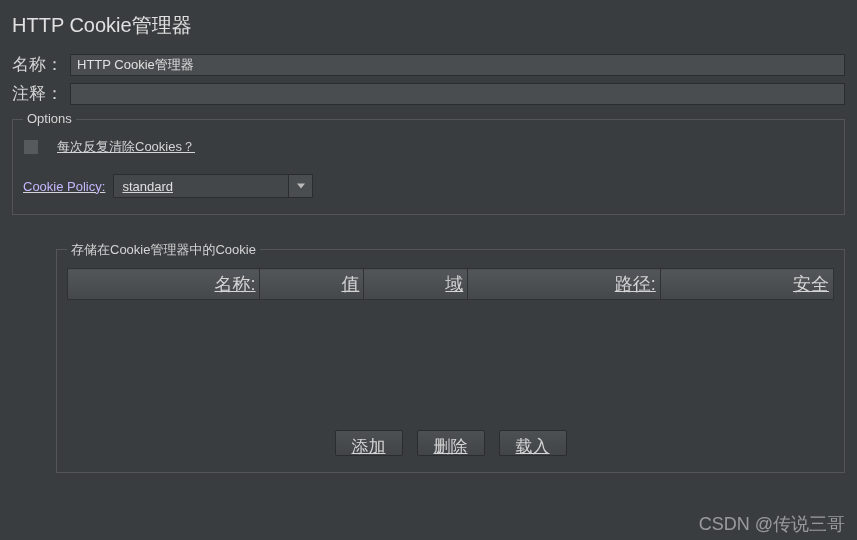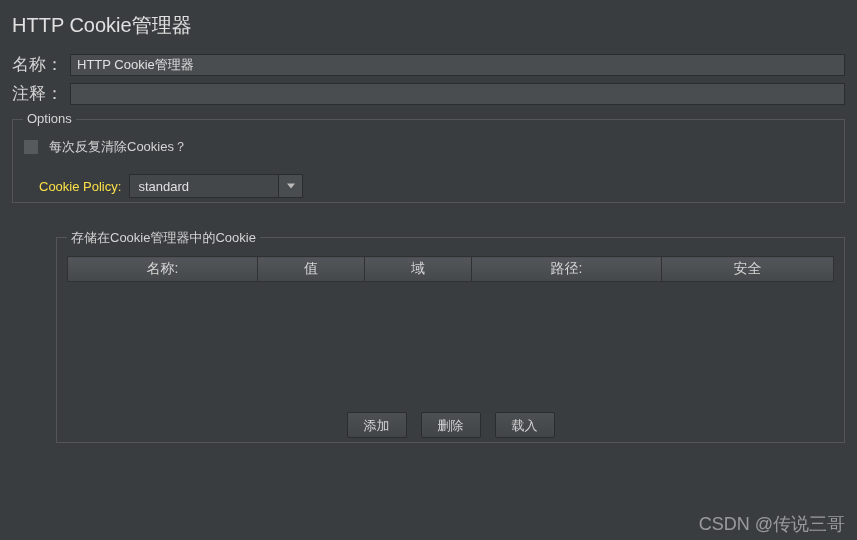--- a/index.html
+++ b/index.html
@@ -39,66 +39,67 @@
       border: 1px solid #2a2c2e;
       color: #e0e0e0;
       padding: 3px 6px;
       height: 22px;
       font-size: 13px;
       font-family: inherit;
     }
     .fieldset {
       border: 1px solid #555;
       margin-top: 14px;
-      padding: 12px 10px 4px;
+      padding: 12px 10px 16px;
       position: relative;
+      text-decoration: underline;
     }
     .fieldset > .legend {
       position: absolute;
       top: -9px;
       left: 10px;
       background: #3a3d3f;
       padding: 0 4px;
       color: #d4d4d4;
       font-size: 13px;
     }
     .checkbox-row {
       display: flex;
       align-items: center;
       margin-top: 6px;
       margin-bottom: 18px;
+      gap: 8px;
     }
     .checkbox {
       width: 16px;
       height: 16px;
       background: #565a5c;
       border: 1px solid #3a3d3f;
       margin-right: 10px;
       display: inline-block;
     }
     .policy-row {
       display: flex;
       align-items: center;
     }
     .policy-label {
       margin-right: 8px;
-      color: #fde047;
-      margin-left: 16px;
+      color: #c4b5fd;
     }
     .select {
       display: flex;
       align-items: stretch;
       height: 24px;
     }
     .select-value {
       background: #444749;
       border: 1px solid #2a2c2e;
       color: #e0e0e0;
       padding: 2px 8px;
-      width: 150px;
+      width: 176px;
       display: flex;
       align-items: center;
     }
     .select-arrow {
       width: 24px;
       background: #4a4d4f;
       border: 1px solid #2a2c2e;
       border-left: none;
       display: flex;
       align-items: center;
@@ -118,41 +119,41 @@
     }
     .table {
       width: 100%;
       border-collapse: collapse;
     }
     .table th {
       background: linear-gradient(#52565a, #45484b);
       border: 1px solid #2f3133;
       color: #d4d4d4;
       font-weight: normal;
-      font-size: 14px;
+      font-size: 18px;
       padding: 3px 4px;
-      text-align: center;
+      text-align: right;
       height: 22px;
     }
     .table-body-area {
       height: 112px;
       background: #3a3d3f;
     }
     .button-row {
       display: flex;
       justify-content: center;
       gap: 14px;
       margin-top: 18px;
     }
     .btn {
       background: linear-gradient(#4d5053, #424548);
       border: 1px solid #2a2c2e;
       color: #d4d4d4;
       padding: 4px 16px;
-      font-size: 13px;
+      font-size: 17px;
       font-family: inherit;
       cursor: pointer;
       min-width: 56px;
       height: 26px;
       border-radius: 2px;
     }
     .watermark {
       position: absolute;
       right: 12px;
       bottom: 4px;

